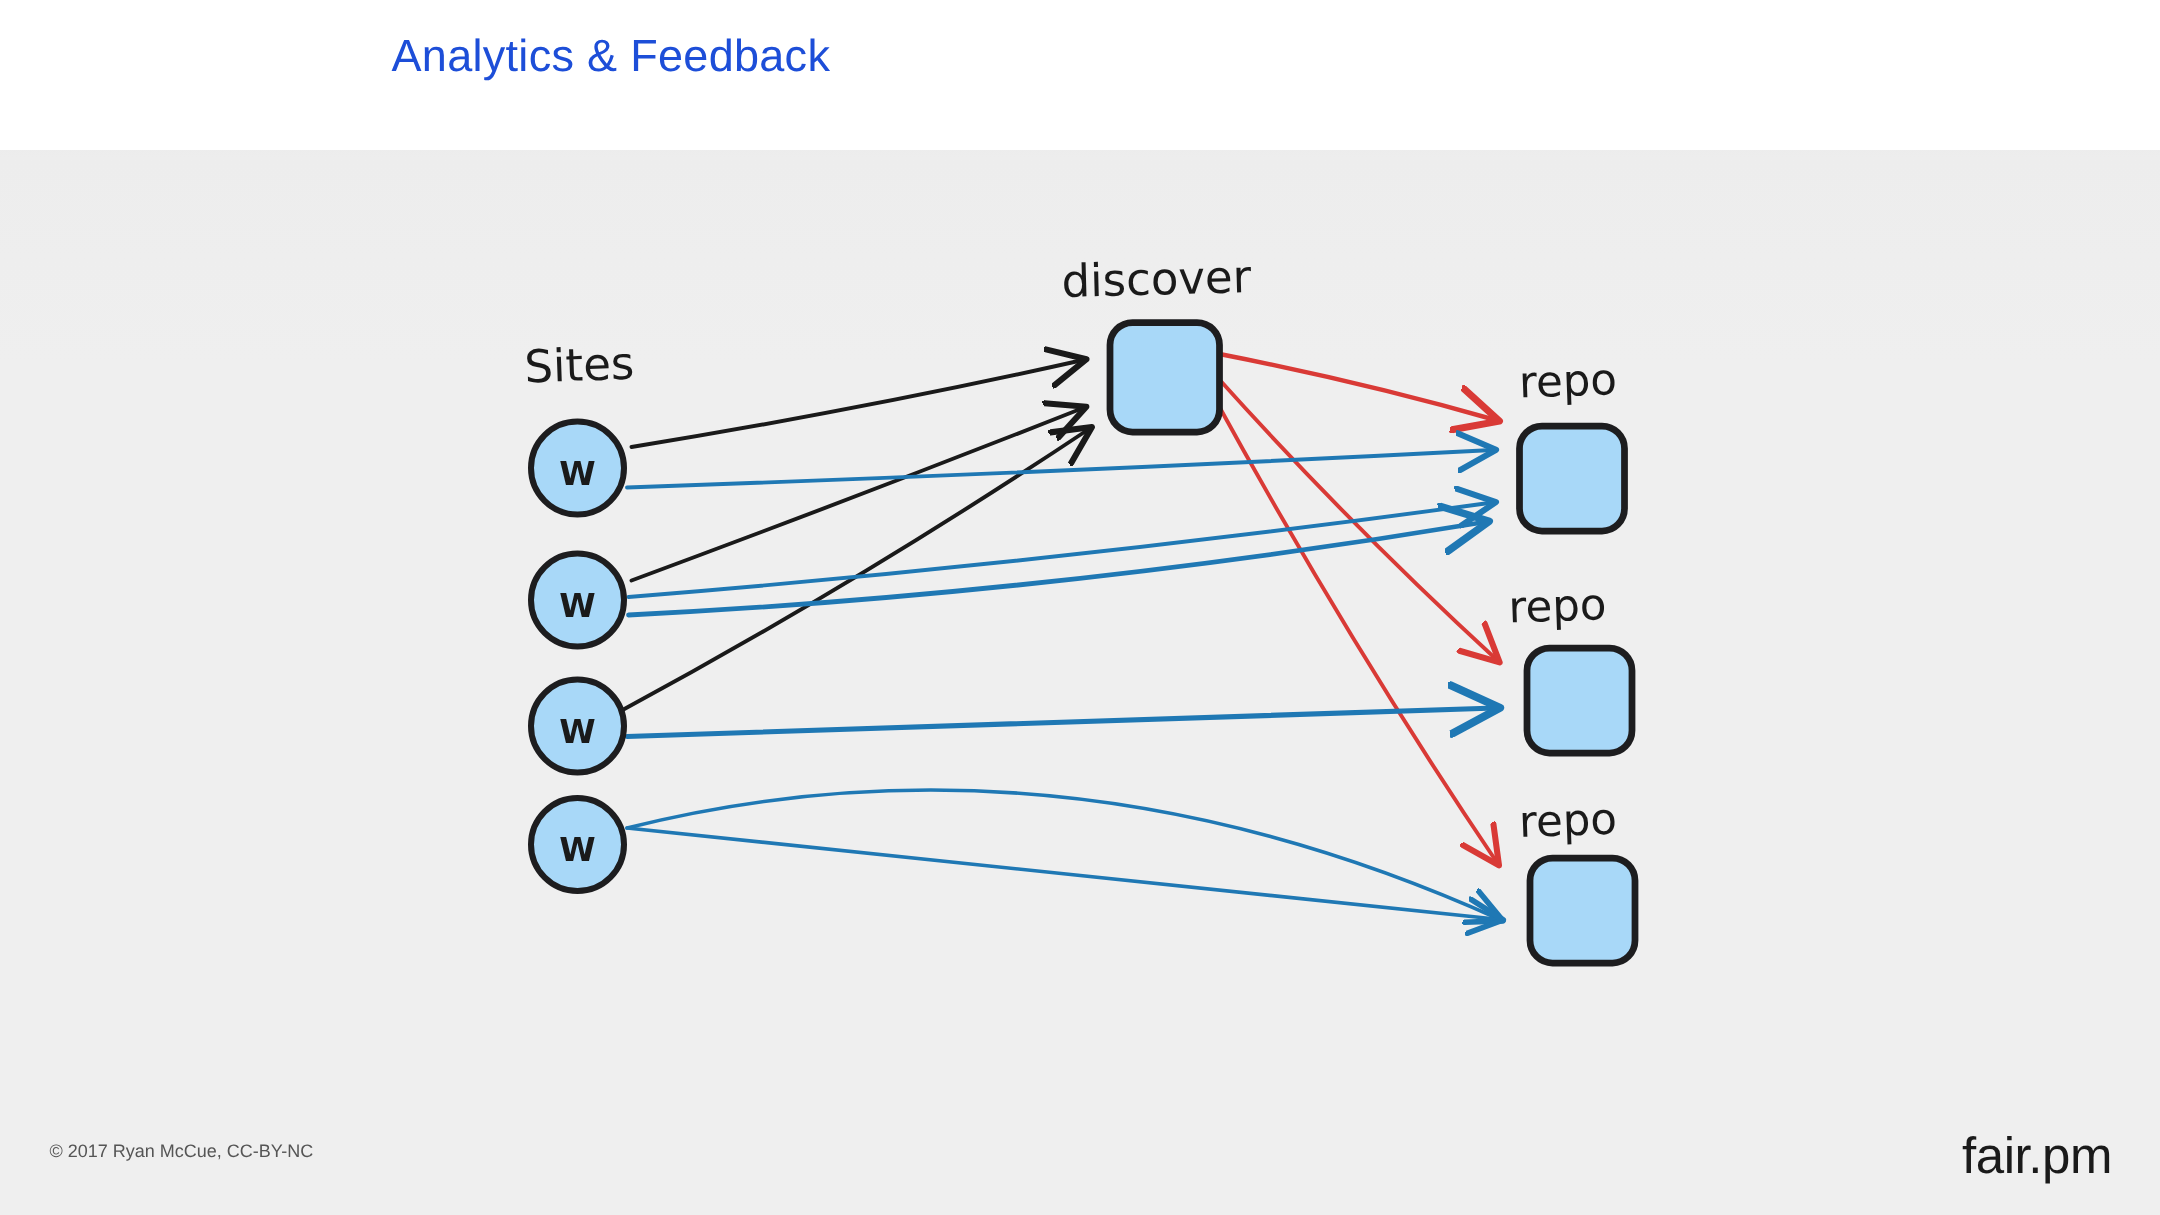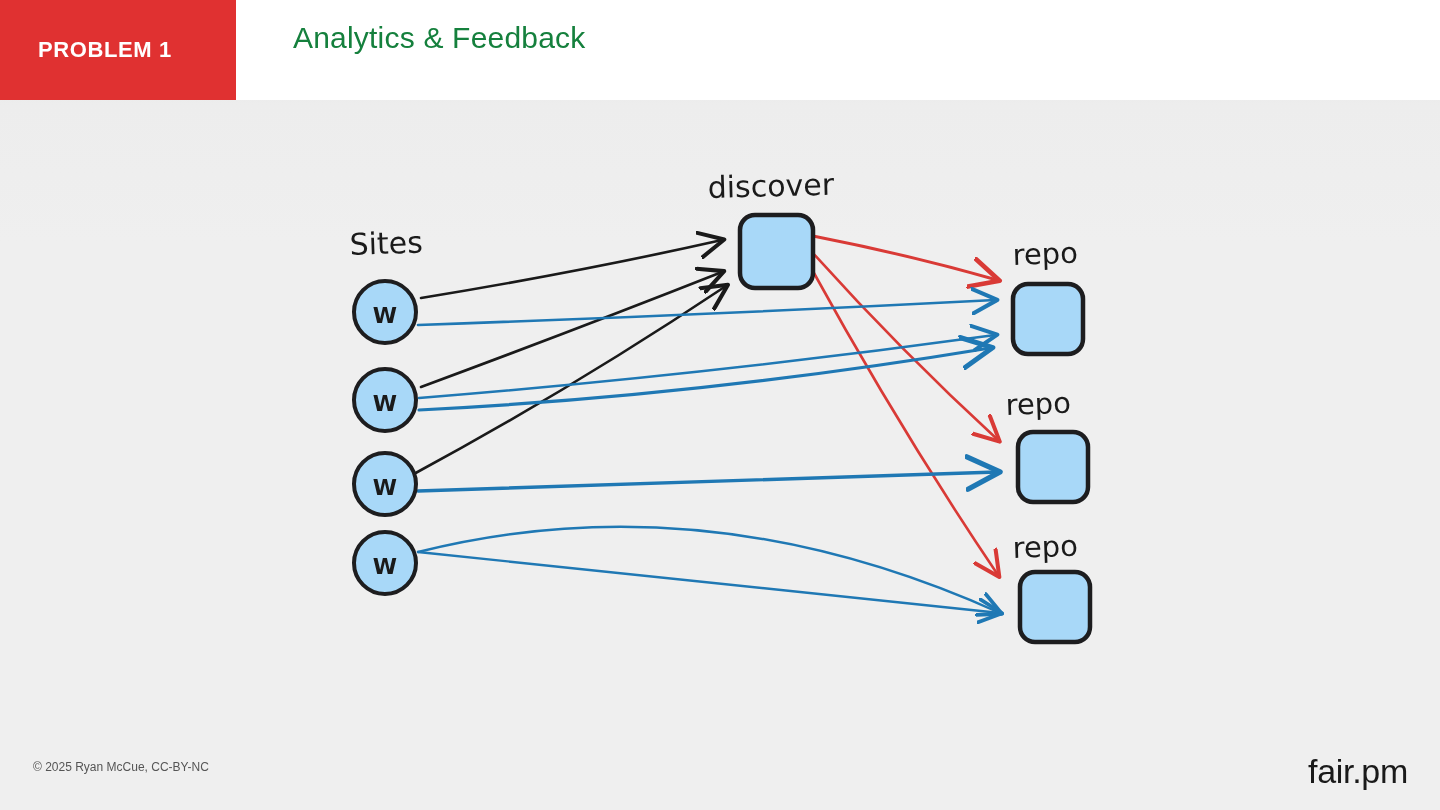--- a/index.html
+++ b/index.html
@@ -13,41 +13,38 @@
     background:linear-gradient(180deg,#d7d7d7 0%,#e4e4e4 5%,#ededed 13%,#efefef 30%,#efefef 100%);
   }
 
   
   .header{position:absolute;left:0;top:0;width:1440px;height:100px;background:#ffffff;}
   .badge{position:absolute;left:0;top:0;width:236px;height:100px;background:#e03131;
          display:flex;align-items:center;}
   .badge-label{color:#ffffff;font-size:22px;font-weight:bold;letter-spacing:.6px;
                padding-left:38px;line-height:1;}
   .slide-title{position:absolute;left:261px;top:0;height:76px;display:flex;align-items:center;
-               font-size:30px;color:#15803d;font-weight:normal;letter-spacing:.2px;margin-left:32px;}
+               font-size:30px;color:#1d4ed8;font-weight:normal;letter-spacing:.2px;}
 
   
   .canvas{position:absolute;left:0;top:100px;width:1440px;height:710px;}
   .canvas svg{position:absolute;left:0;top:0;width:1440px;height:710px;}
 
   
   .copyright{position:absolute;left:33px;top:760px;font-size:12px;color:#555555;}
   .brand{position:absolute;right:32px;top:752px;font-size:34px;color:#1a1a1a;letter-spacing:-.3px;}
 
   .hand{font-family:"DejaVu Sans",sans-serif;}
 </style>
 </head>
 <body>
 
 <div class="slide">
 
   <div class="header">
-    <div class="badge">
-      <span class="badge-label">PROBLEM 1</span>
-    </div>
     <div class="slide-title">Analytics &amp; Feedback</div>
   </div>
 
   <div class="canvas">
     <svg viewBox="0 0 1440 710" xmlns="http://www.w3.org/2000/svg">
       <defs>
         <marker id="ah-black" viewBox="0 0 12 12" refX="10" refY="6" markerWidth="11" markerHeight="11" orient="auto-start-reverse">
           <path d="M0.5 0.8 L11 6 L0.5 11.2" fill="none" stroke="#1a1a1a" stroke-width="1.7" stroke-linecap="round" stroke-linejoin="round"></path>
         </marker>
         <marker id="ah-blue" viewBox="0 0 12 12" refX="10" refY="6" markerWidth="11" markerHeight="11" orient="auto-start-reverse">
@@ -113,16 +110,16 @@
         <rect x="1018" y="332" width="70" height="70" rx="15" ry="15" fill="#a8d8f8" stroke="#1d1d1f" stroke-width="4.5"></rect>
       </g>
 
       <text class="hand" x="1013" y="458" font-size="29" fill="#1a1a1a" font-family="DejaVu Sans, sans-serif" transform="rotate(-2 1013 458)">repo</text>
       <g>
         <rect x="1020" y="472" width="70" height="70" rx="15" ry="15" fill="#a8d8f8" stroke="#1d1d1f" stroke-width="4.5"></rect>
       </g>
     </svg>
   </div>
 
-  <div class="copyright">© 2025 Ryan McCue, CC-BY-NC</div>
+  <div class="copyright">© 2017 Ryan McCue, CC-BY-NC</div>
   <div class="brand">fair.pm</div>
 
 </div>
 
 </body></html>

